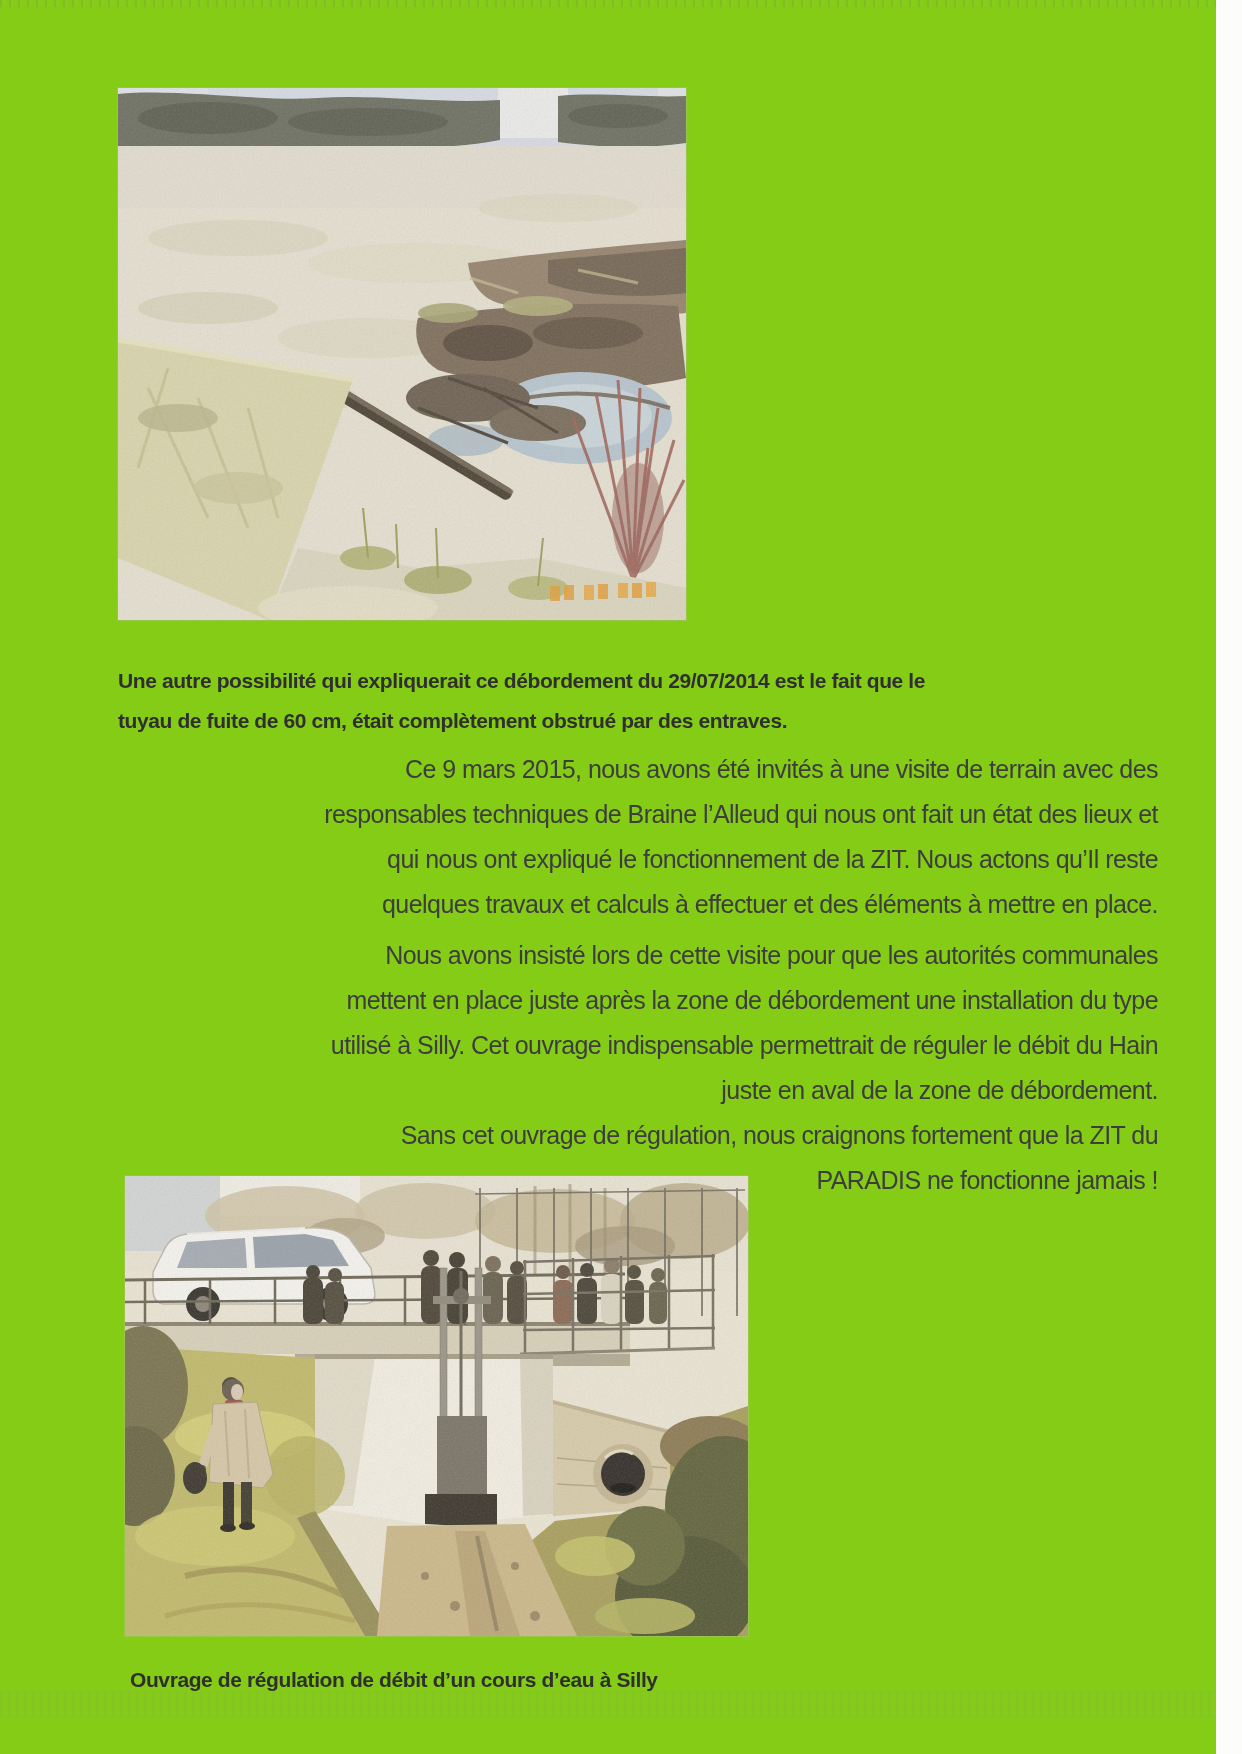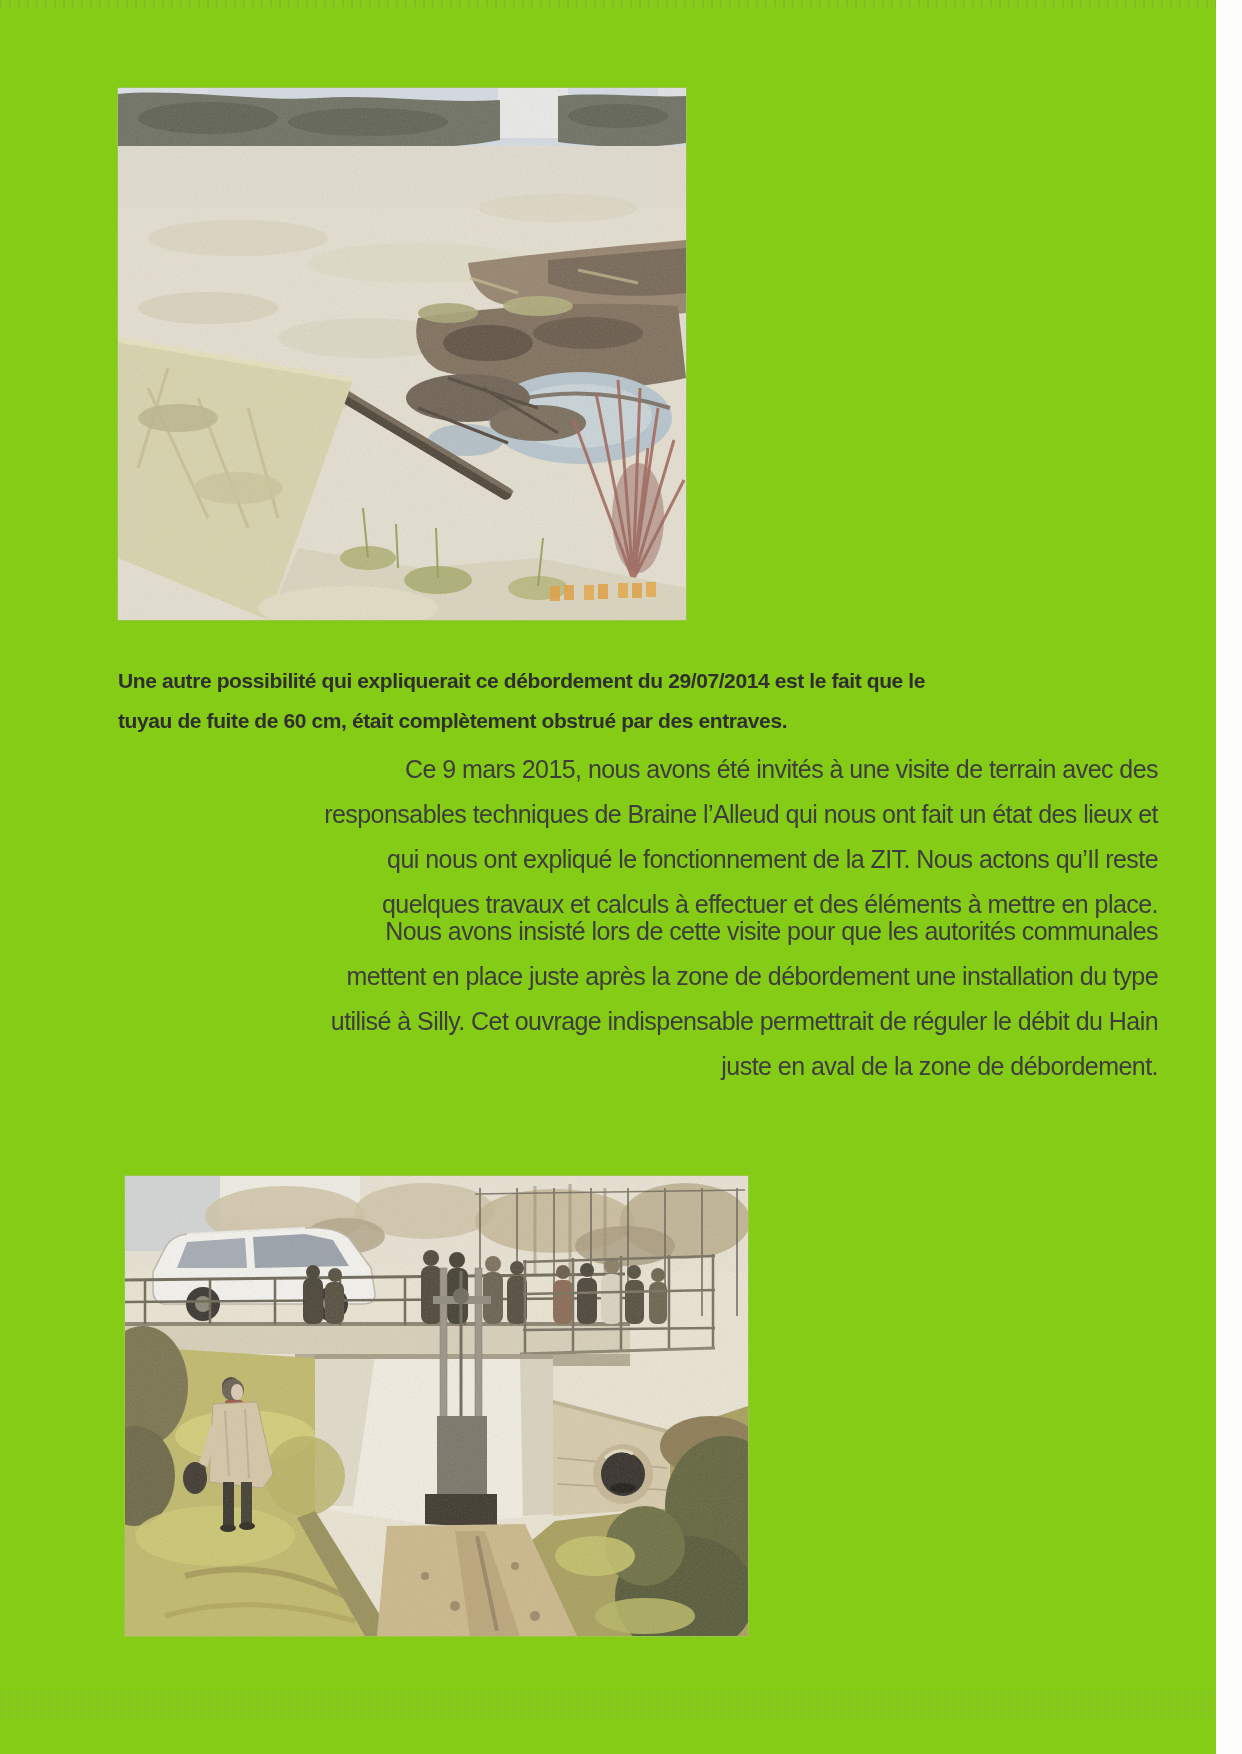--- a/index.html
+++ b/index.html
@@ -62,21 +62,21 @@
     left: 118px;
     width: 1040px;
     font-size: 25px;
     line-height: 45px;
     letter-spacing: -0.55px;
     color: #3d3d3d;
     white-space: pre-line;
     text-align: right;
   }
   #par-visite  { top: 722px; }
-  #par-insiste { top: 884px; }
+  #par-insiste { top: 908px; }
   #par-crainte { top: 1088px; }
 </style>
 </head>
 <body>
 
 <div class="page">
 
   <div class="scan-strip top"></div>
   <div class="scan-strip bottom"></div>
 
@@ -175,20 +175,22 @@
   <p class="body-par" id="par-visite">Ce  9 mars 2015, nous avons été invités à une visite de terrain avec des
 responsables techniques de Braine l’Alleud qui nous ont fait un état des lieux et
 qui nous ont expliqué le fonctionnement de la ZIT. Nous actons qu’Il reste
 quelques travaux et calculs  à effectuer et des éléments à mettre en place.</p>
 
   <p class="body-par" id="par-insiste">Nous avons insisté lors de cette visite pour que les autorités communales
 mettent en place juste après la zone de débordement une installation du type
 utilisé à Silly. Cet ouvrage indispensable permettrait de réguler le débit du Hain
 juste en aval de la zone de débordement.</p>
 
+  <p class="body-par" id="par-crainte">Sans cet ouvrage de régulation, nous craignons fortement que la ZIT du
+PARADIS ne fonctionne jamais !</p>
 
   <figure class="photo" id="photo-ouvrage">
     <svg viewBox="0 0 623 460" preserveAspectRatio="none" role="img">
       <defs>
         <filter id="grainB" x="0" y="0" width="100%" height="100%">
           <feTurbulence type="fractalNoise" baseFrequency="0.6" numOctaves="2" stitchTiles="stitch"></feTurbulence>
           <feColorMatrix type="saturate" values="0"></feColorMatrix>
         </filter>
       </defs>
       <rect width="623" height="460" fill="#e9e3d2"></rect>
@@ -342,14 +344,15 @@
         <ellipse cx="70" cy="302" rx="12" ry="16" fill="#3f3930"></ellipse>
         <rect x="98" y="306" width="11" height="44" fill="#3b362c"></rect>
         <rect x="116" y="306" width="11" height="42" fill="#443e32"></rect>
         <ellipse cx="103" cy="352" rx="8" ry="4" fill="#2f2b23"></ellipse>
         <ellipse cx="122" cy="350" rx="8" ry="4" fill="#2f2b23"></ellipse>
       </g>
       <rect width="623" height="460" filter="url(#grainB)" opacity="0.17"></rect>
     </svg>
   </figure>
 
+  <p class="caption" id="caption-photo2">Ouvrage de régulation de débit d’un cours d’eau à Silly</p>
 
 </div>
 
 </body></html>

